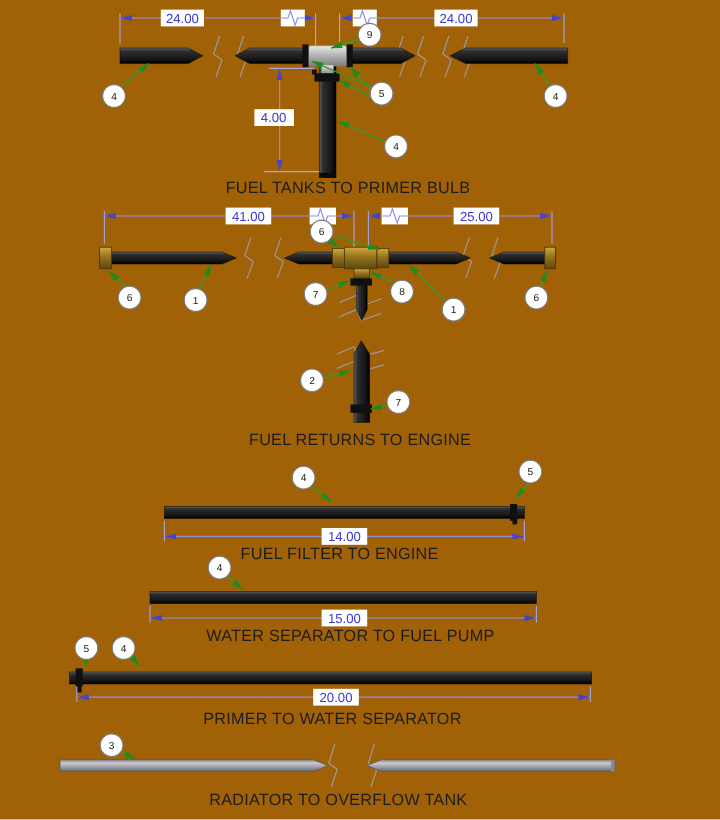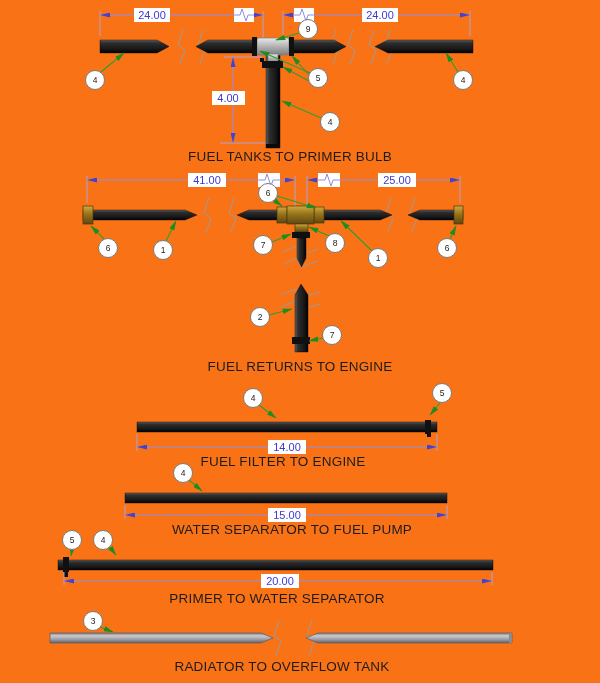--- a/index.html
+++ b/index.html
@@ -1,16 +1,16 @@
 <!DOCTYPE html>
 <html><head>
 <meta charset="utf-8">
 <style>
   html,body{margin:0;padding:0;background:#fff;}
-  .page{width:600px;height:683px;background:#f97316;position:relative;overflow:hidden;
+  .page{width:600px;height:683px;background:#a16207;position:relative;overflow:hidden;
         font-family:"Liberation Sans",sans-serif;text-align:center;}
   svg{display:block;}
   .dimline{stroke:#8f8fe0;stroke-width:1;fill:none;}
   .extline{stroke:#a6a6e8;stroke-width:0.9;fill:none;}
   .dimtxt{fill:#3a3ad0;font-family:"Liberation Sans",sans-serif;font-size:11px;text-anchor:middle;}
   .brkdim{stroke:#8f8fe0;stroke-width:1;fill:none;}
   .title{fill:#1c1c1c;font-family:"Liberation Sans",sans-serif;font-size:13.5px;text-anchor:middle;letter-spacing:.2px;}
   .leader{stroke:#2f9e2f;stroke-width:1.1;fill:none;}
   .bal circle{fill:#ffffff;stroke:#7a7a7a;stroke-width:1;}
   .bal text{fill:#222222;font-family:"Liberation Sans",sans-serif;font-size:8.5px;text-anchor:middle;}

